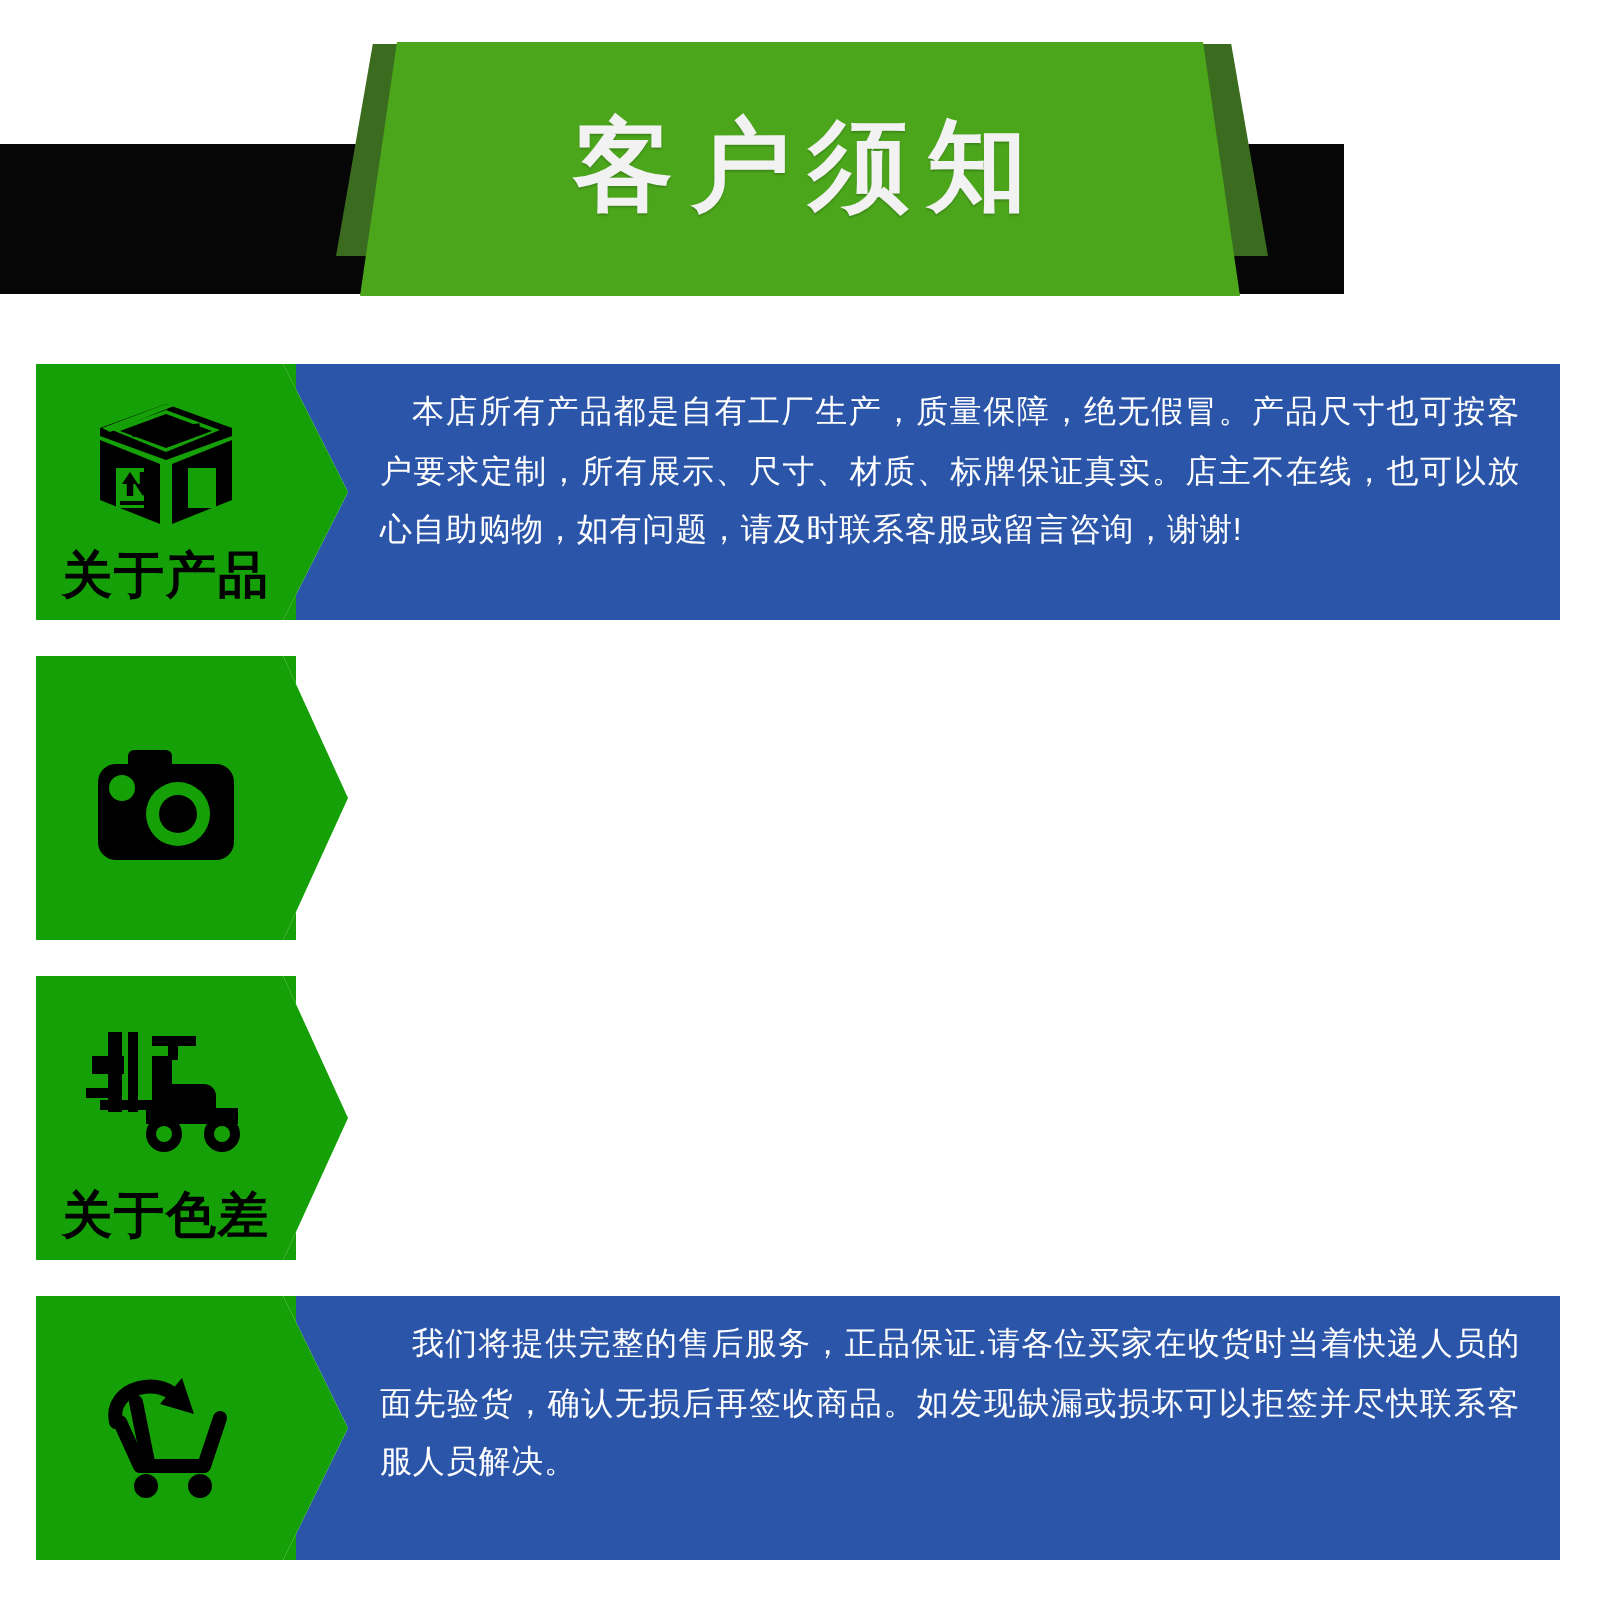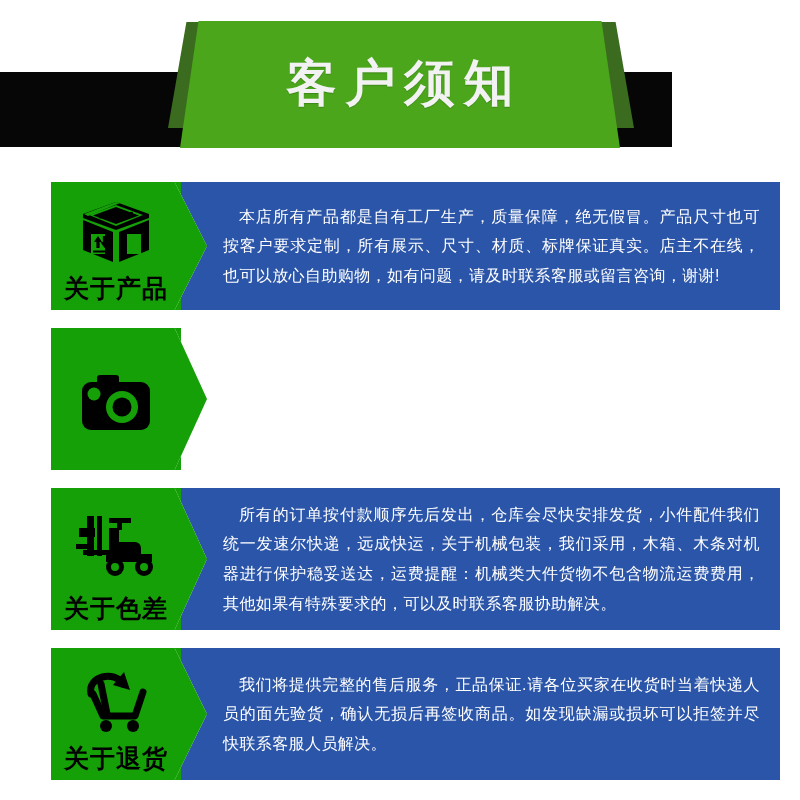--- a/index.html
+++ b/index.html
@@ -93,21 +93,20 @@
     width: 130px;
     min-width: 130px;
     background: #14a006;
     display: flex;
     flex-direction: column;
     align-items: center;
     justify-content: flex-end;
     padding-top: 8px;
     box-sizing: border-box;
     z-index: 2;
-    margin-left: 33px;
   }
   .badge-icon {
     flex: 1 1 auto;
     display: flex;
     align-items: center;
     justify-content: center;
     width: 100%;
   }
   .badge-icon svg { display: block; }
   .badge-label {
@@ -142,21 +141,20 @@
     width: 36px;
     height: 100%;
     background: #14a006;
     clip-path: polygon(0% 0%, 0% 100%, 10% 100%, 100% 50%, 10% 0%);
   }
   .panel {
     flex: 1 1 auto;
     background: #2b55a8;
     color: #ffffff;
     display: flex;
-    align-items: center;
     padding: 10px 20px 10px 42px;
     box-sizing: border-box;
     margin-left: -26px;
     z-index: 1;
   }
   .panel-text {
     font-size: 16px;
     line-height: 1.85;
     letter-spacing: 0.4px;
     text-align: justify;
@@ -268,23 +266,20 @@
           <circle cx="71" cy="53" r="9" fill="#000000"></circle>
           <circle cx="71" cy="53" r="4" fill="#14a006"></circle>
         </svg>
       </div>
       <div class="badge-label">关于色差</div>
     </div>
     <div class="chevron">
       <div class="notch-white"></div>
       <div class="notch-green"></div>
     </div>
-    <div class="panel">
-      <div class="panel-text">所有的订单按付款顺序先后发出，仓库会尽快安排发货，小件配件我们统一发速尔快递，远成快运，关于机械包装，我们采用，木箱、木条对机器进行保护稳妥送达，运费提醒：机械类大件货物不包含物流运费费用，其他如果有特殊要求的，可以及时联系客服协助解决。</div>
-    </div>
   </div>
 
   <div class="row row-4">
     <div class="badge">
       <div class="badge-icon">
         <svg width="78" height="66" viewBox="0 0 78 66">
           <g fill="none" stroke="#000000" stroke-width="7" stroke-linecap="round" stroke-linejoin="round">
 
             <path d="M14 26 C10 8 38 2 46 16"></path>
 
@@ -292,21 +287,20 @@
           </g>
 
           <polygon points="47,4 53,22 36,17" fill="#000000"></polygon>
 
           <path d="M30 46 L24 16" stroke="#000000" stroke-width="7" stroke-linecap="round" fill="none"></path>
 
           <circle cx="29" cy="58" r="6" fill="#000000"></circle>
           <circle cx="56" cy="58" r="6" fill="#000000"></circle>
         </svg>
       </div>
-      <div class="badge-label">关于退货</div>
     </div>
     <div class="chevron">
       <div class="notch-white"></div>
       <div class="notch-green"></div>
     </div>
     <div class="panel">
       <div class="panel-text">我们将提供完整的售后服务，正品保证.请各位买家在收货时当着快递人员的面先验货，确认无损后再签收商品。如发现缺漏或损坏可以拒签并尽快联系客服人员解决。</div>
     </div>
   </div>
 

